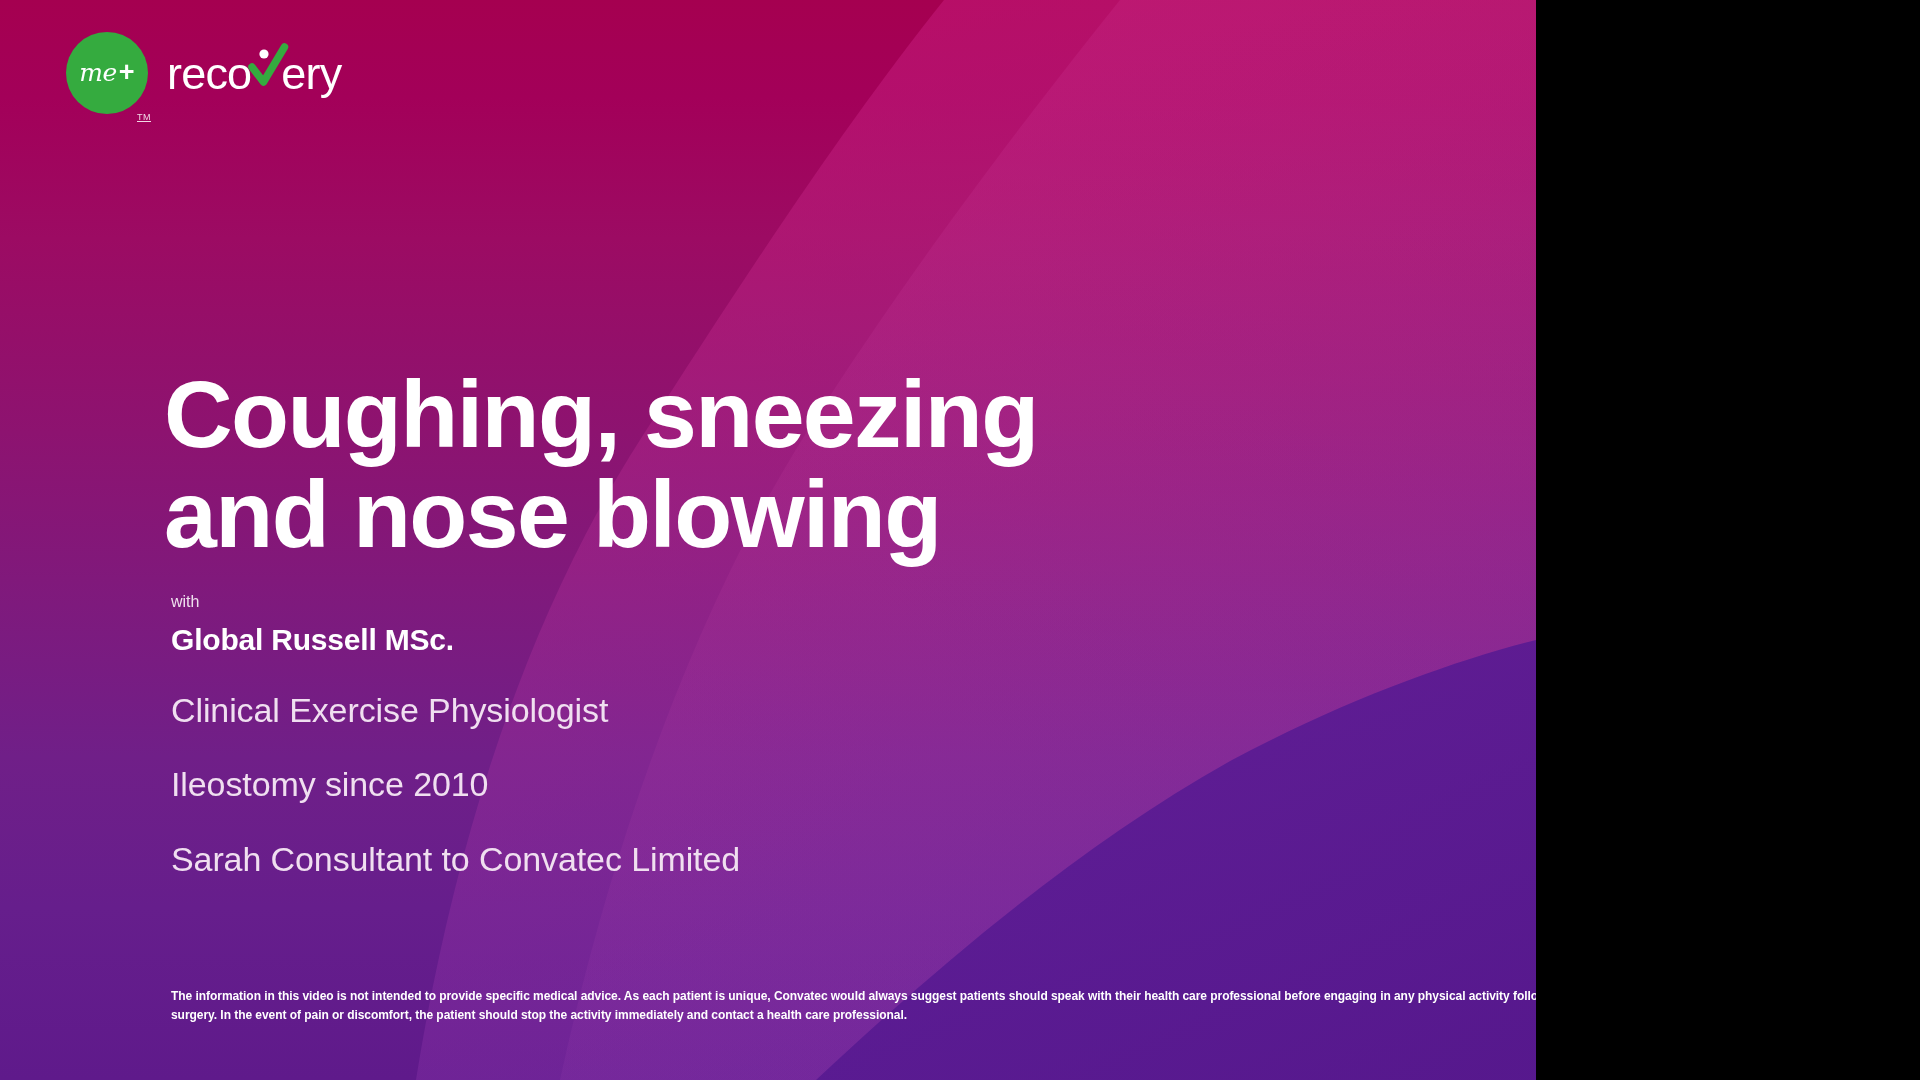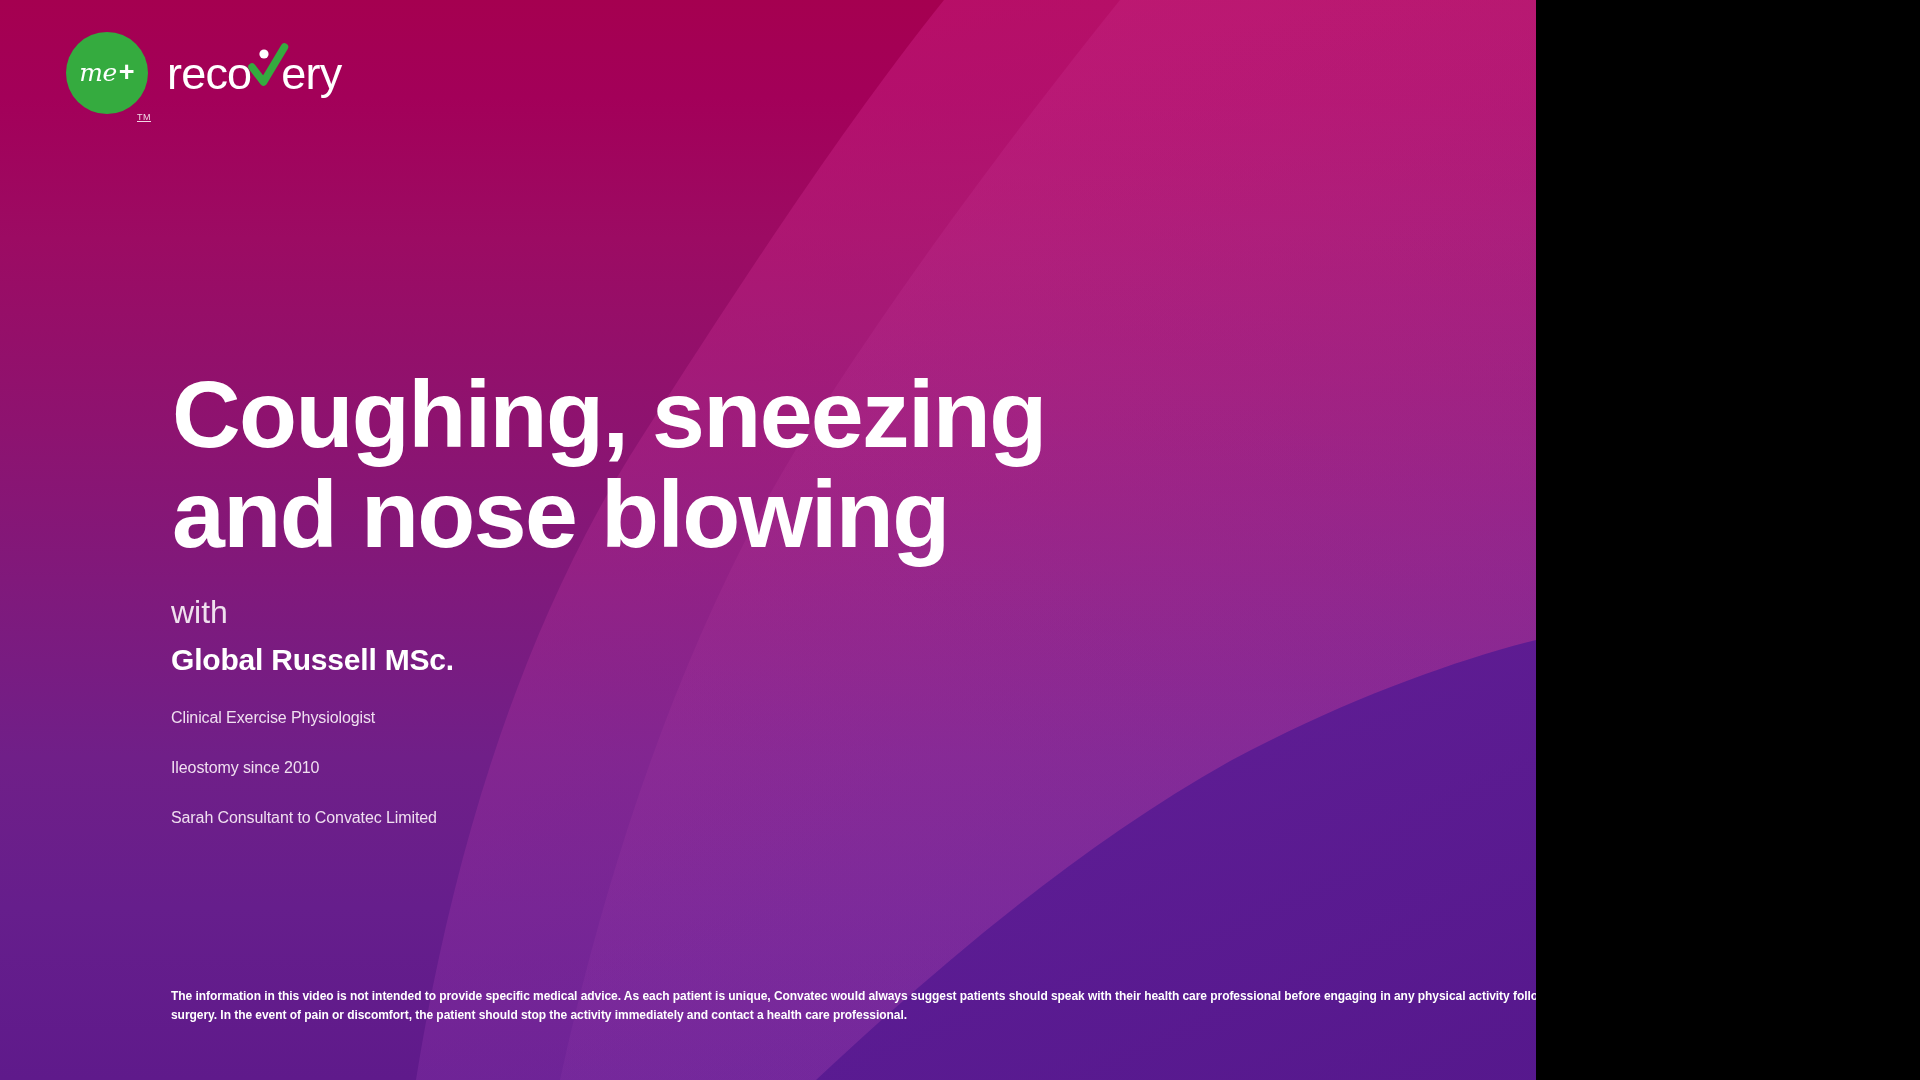--- a/index.html
+++ b/index.html
@@ -117,57 +117,57 @@
   }
   .logo-word .check-slot svg {
     position: absolute;
     left: -4px;
     top: -10px;
   }
 
   
   .headline {
     position: absolute;
-    left: 172px;
+    left: 164px;
     top: 300px;
     z-index: 5;
     color: #ffffff;
     font-size: 95px;
     font-weight: 700;
     line-height: 1.06;
     letter-spacing: -1.6px;
     max-width: 1050px;
   }
   .headline .hl-line { display: block; white-space: nowrap; }
 
   
   .presenter {
     position: absolute;
     left: 171px;
     top: 592px;
     z-index: 5;
     color: #f4e8f2;
   }
   .presenter-with {
-    font-size: 32px;
+    font-size: 16px;
     font-weight: 400;
     line-height: 1.25;
     color: #efe0ee;
     margin-bottom: 9px;
   }
   .presenter-name {
     font-size: 30px;
     font-weight: 600;
     line-height: 1.25;
     color: #ffffff;
     letter-spacing: -0.2px;
     margin-bottom: 8px;
   }
   .presenter-cred {
-    font-size: 16px;
+    font-size: 34px;
     font-weight: 400;
     line-height: 1.38;
     color: #f0dff0;
     letter-spacing: -0.1px;
     margin-top: 28px;
   }
 
   
   .disclaimer {
     position: absolute;

